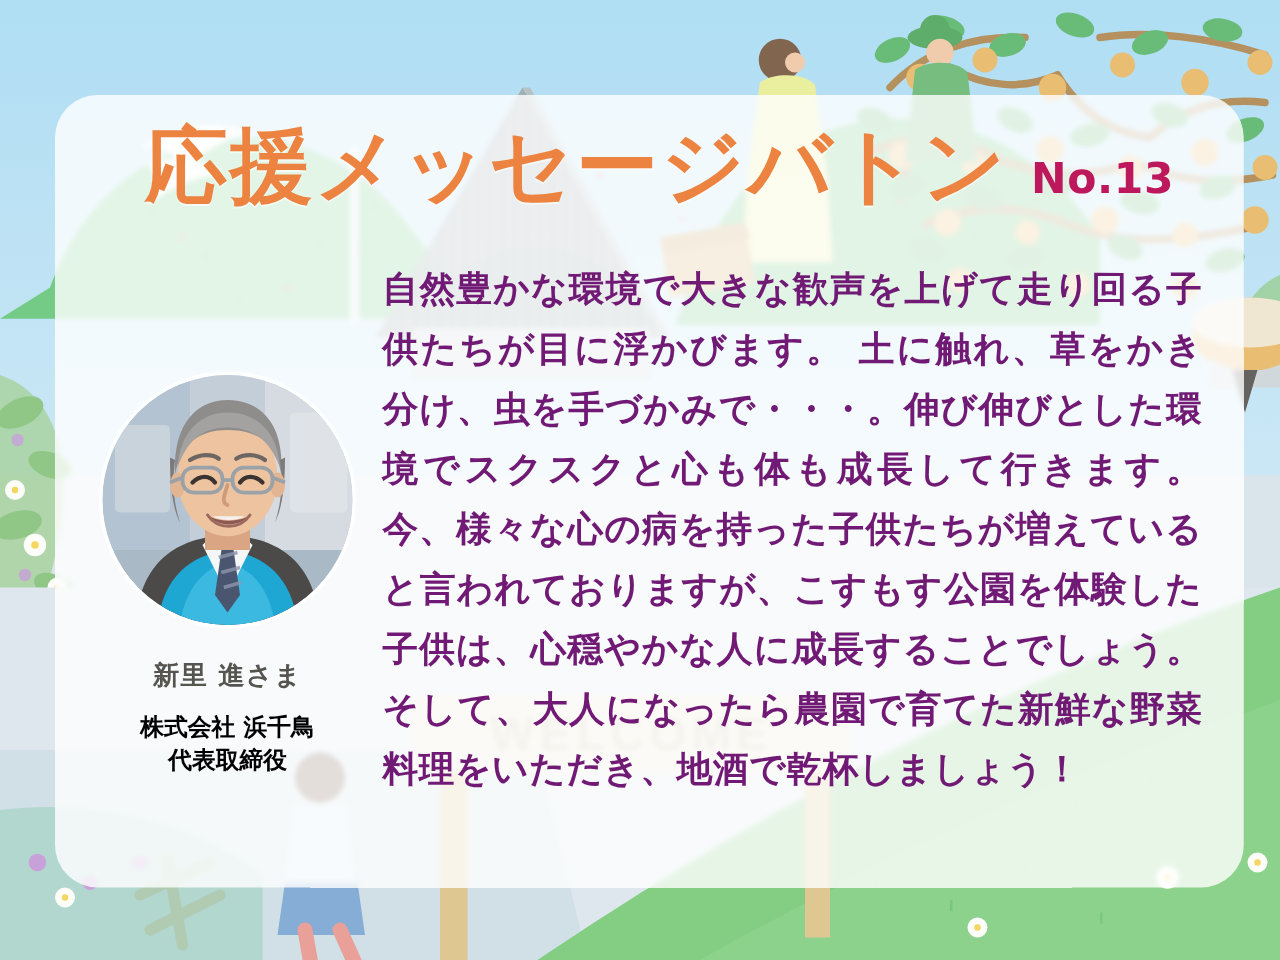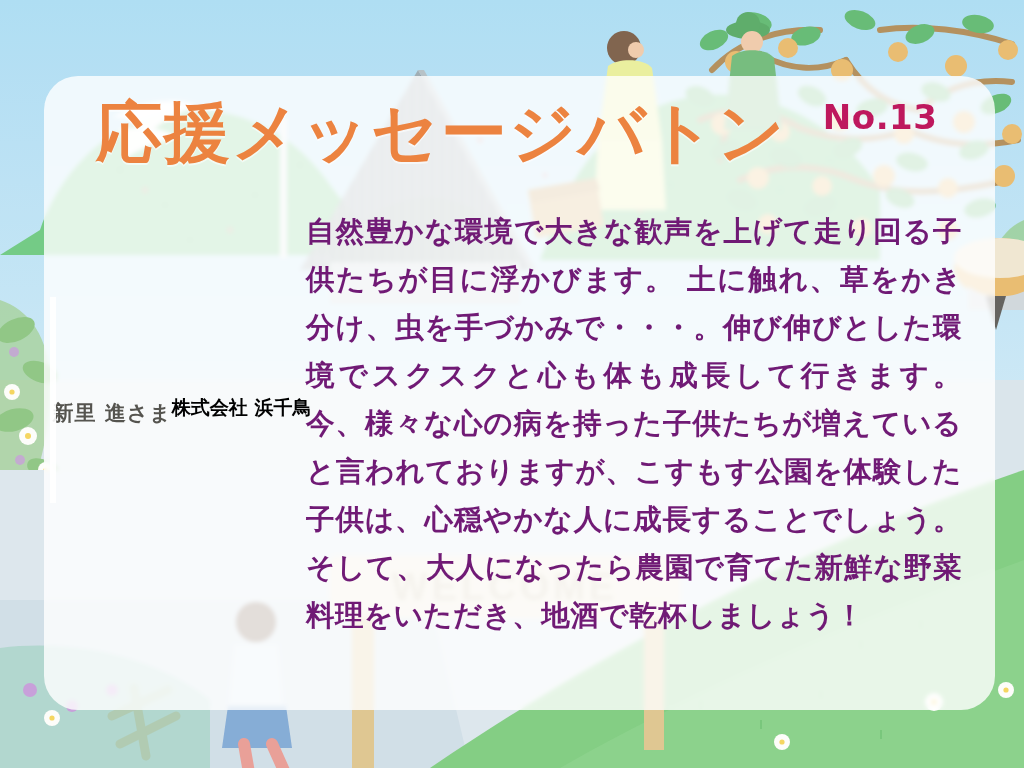--- a/index.html
+++ b/index.html
@@ -17,37 +17,37 @@
   
   .card{
     position:absolute;left:44px;top:76px;width:951px;height:634px;
     background:rgba(255,255,255,0.80);
     border-radius:34px;
     backdrop-filter:blur(2px);
   }
 
   
   .header{
-    position:absolute;left:96px;top:100px;
-    display:flex;align-items:flex-start;gap:36px;
+    position:absolute;left:116px;top:100px;
+    display:flex;align-items:flex-end;gap:18px;
   }
   .title{
     font-size:66px;line-height:1;font-weight:700;color:#ec8340;
     letter-spacing:2px;white-space:nowrap;
     text-shadow:0 2px 0 rgba(255,255,255,.55);
   }
   .issue{
     font-size:34px;line-height:1;font-weight:700;color:#be185d;
     padding-bottom:6px;letter-spacing:.5px;
   }
 
   
   .profile{
     position:absolute;left:78px;top:300px;width:208px;
-    display:flex;flex-direction:row;align-items:center;justify-content:center;
+    display:flex;flex-direction:column;align-items:center;
   }
   .avatar{
     width:200px;height:200px;border-radius:50%;
     overflow:hidden;position:relative;
     box-shadow:0 0 0 3px rgba(255,255,255,.9);
     background:#cfd9e2;
   }
   .avatar svg{width:200px;height:200px;display:block;}
   .person-name{
     margin-top:26px;font-size:21px;font-weight:700;color:#55544f;
@@ -406,20 +406,21 @@
 
           <path d="M84 112 C92 122 110 122 118 112 C110 118 92 118 84 112 Z" fill="#8c5a52"></path>
           <path d="M88 113 C95 117 107 117 114 113" fill="#f6f1ee"></path>
           <path d="M84 112 C92 124 110 124 118 112" stroke="#9c6a5f" stroke-width="2.4" fill="none" stroke-linecap="round"></path>
         </g>
       </svg>
     </div>
     <div class="person-name">新里 進さま</div>
     <div class="company">
       <div>株式会社 浜千鳥</div>
+      <div>代表取締役</div>
     </div>
   </div>
 
   <div class="message">
     <p>自然豊かな環境で大きな歓声を上げて走り回る子供たちが目に浮かびます。 土に触れ、草をかき分け、虫を手づかみで・・・。伸び伸びとした環境でスクスクと心も体も成長して行きます。 今、様々な心の病を持った子供たちが増えていると言われておりますが、こすもす公園を体験した子供は、心穏やかな人に成長することでしょう。 そして、大人になったら農園で育てた新鮮な野菜料理をいただき、地酒で乾杯しましょう！</p>
   </div>
 
 </div>
 
 </body></html>

